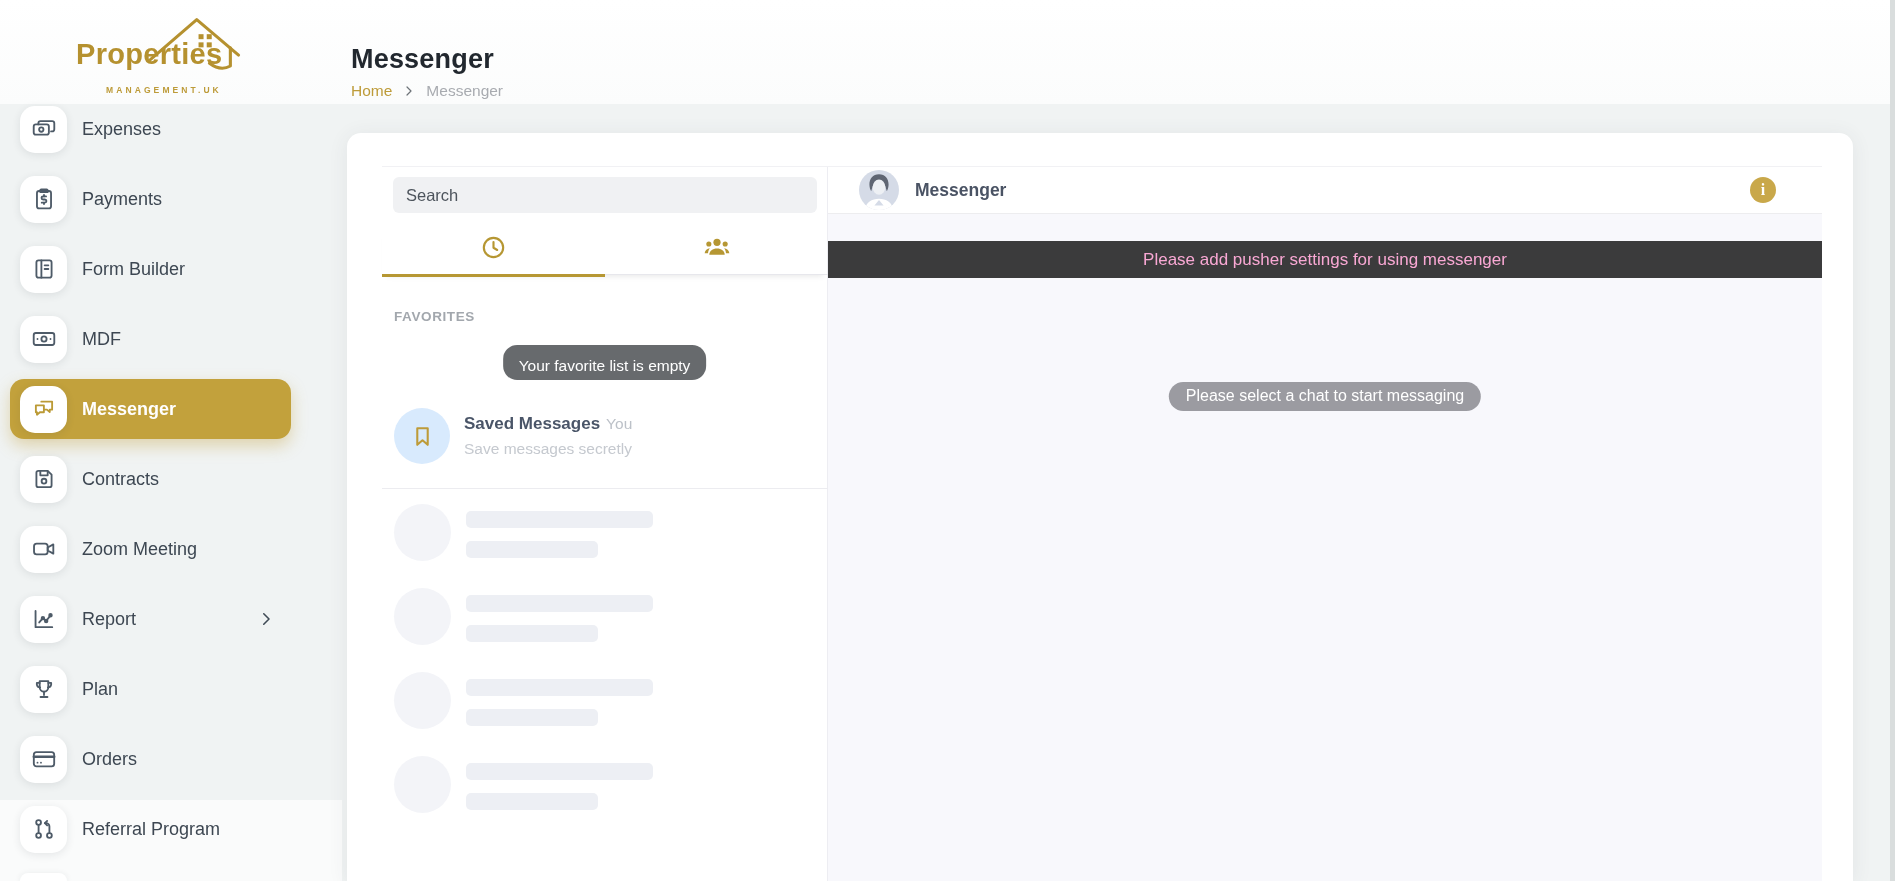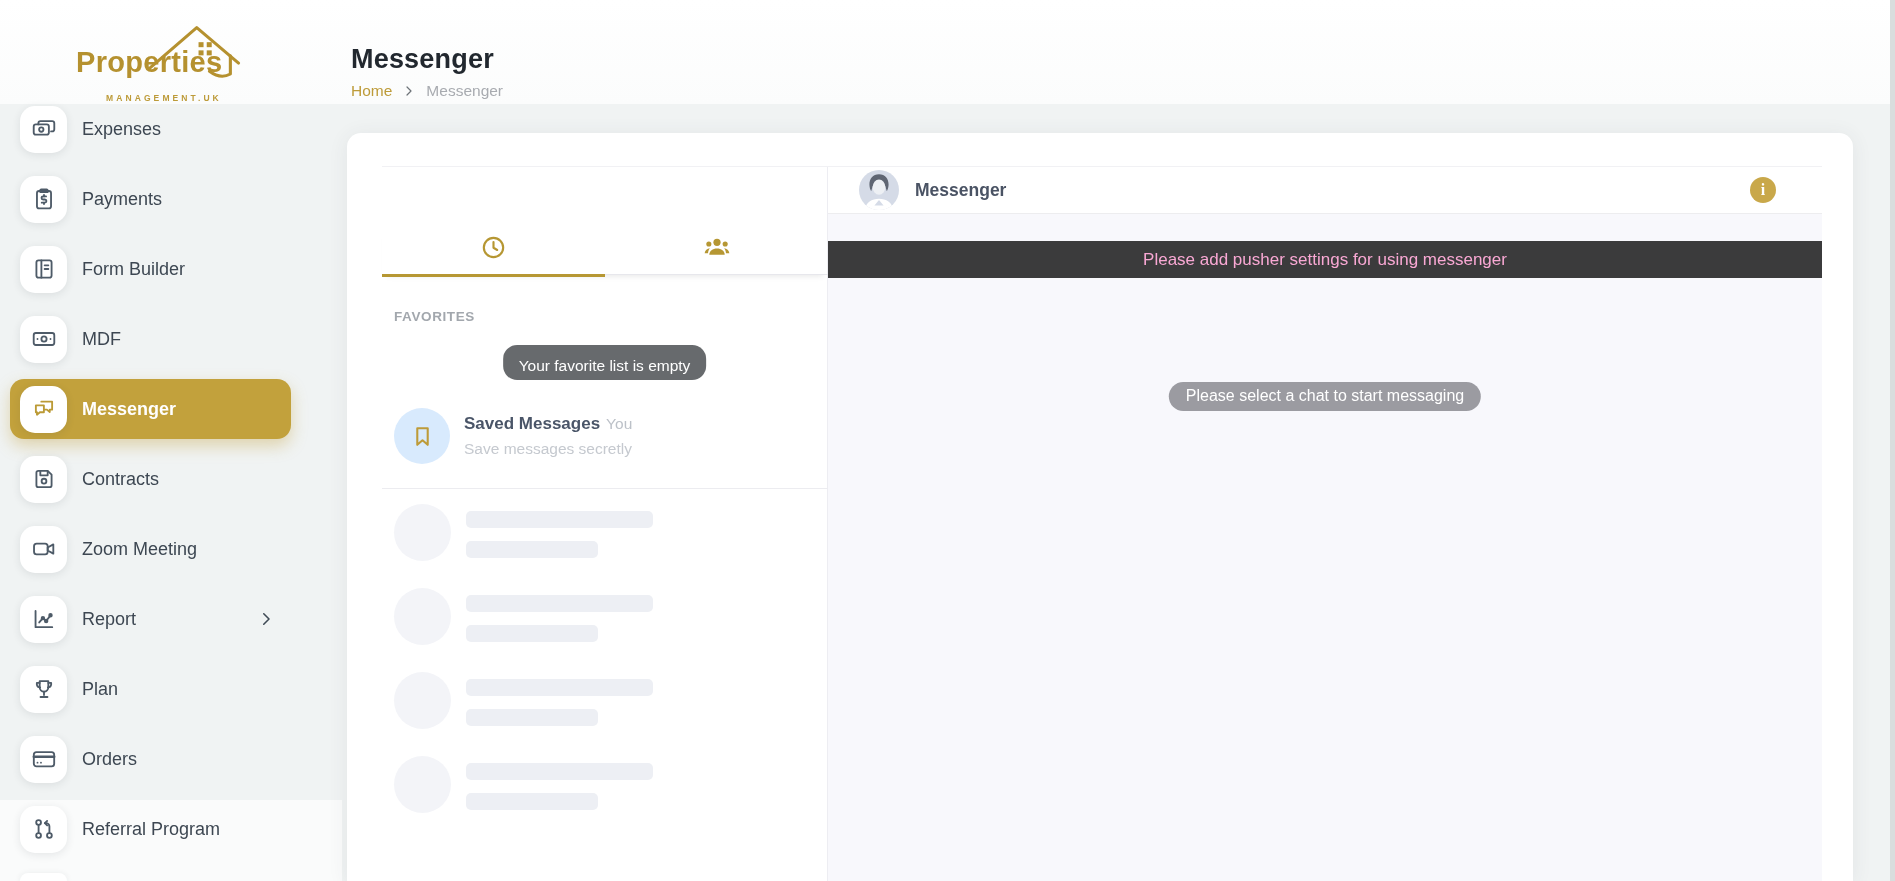--- a/index.html
+++ b/index.html
@@ -8,21 +8,21 @@
     position: relative;
     background: #f0f3f3;
     font-family: "Liberation Sans", "DejaVu Sans", sans-serif;
     overflow: hidden;
     color: #3d4752;
   }
   
   .topbar { position:absolute; left:0; top:0; width:1895px; height:104px;
             background:linear-gradient(#ffffff,#fbfcfc); }
   
-  .logo { position:absolute; left:76px; top:12px; width:170px; height:82px; cursor:pointer; }
+  .logo { position:absolute; left:76px; top:4px; width:170px; height:82px; cursor:pointer; }
   .logo-house { position:absolute; left:68px; top:2px; }
   .logo-text { position:absolute; left:0; top:34px; font-size:29px; font-weight:700;
                color:#b5912f; letter-spacing:.3px; }
   .logo-sub  { position:absolute; left:30px; top:68px; font-size:8.5px; font-weight:700;
                color:#bd9b39; letter-spacing:3.1px;margin-top:13px; }
   
   .sidebar { position:absolute; left:0; top:0; width:342px; height:881px; }
   .sidebar-bottom { position:absolute; left:0; top:800px; width:342px; height:81px; background:#fafbfb; }
   .ibox-partial { position:absolute; left:20px; top:873px; width:47px; height:8px;
                   background:#fff; border-radius:12px 12px 0 0; box-shadow:0 1px 6px rgba(40,50,60,.10); }
@@ -274,20 +274,21 @@
         <path d="M8 4l8 8-8 8" fill="none" stroke="#6d7378" stroke-width="2.4" stroke-linecap="round" stroke-linejoin="round"></path>
       </svg>
   </span>
   <span class="bc-cur">Messenger</span>
 </div>
 
 <main class="card">
   <div class="widget">
 
     <section class="list-panel">
+      <input class="search-input" type="text" placeholder="Search" style="">
       <div class="tabs">
         <div class="tab t0">
           <span>
             <svg width="27" height="27" viewBox="0 0 24 24" fill="none" stroke="#b69733" stroke-width="1.9" stroke-linecap="round" stroke-linejoin="round">
               <circle cx="12" cy="12" r="8.6"></circle>
                 <path d="M12 7.2v5l3.3 2"></path>
             </svg>
           </span>
           <div class="tab-underline"></div>
         </div>

